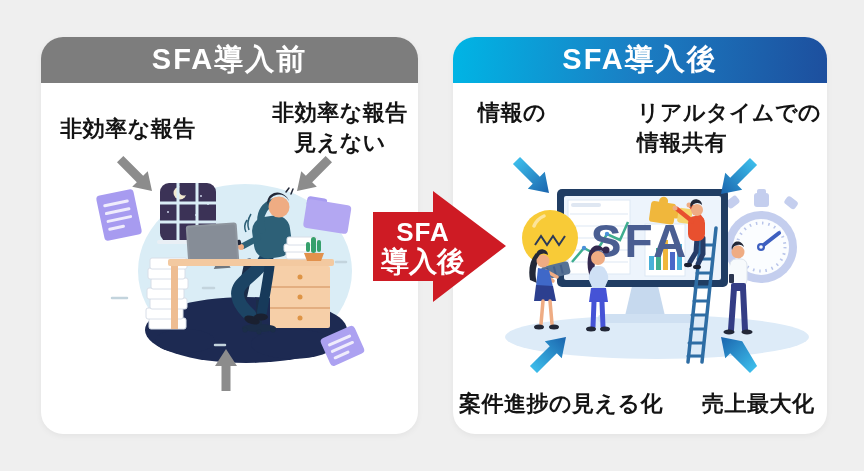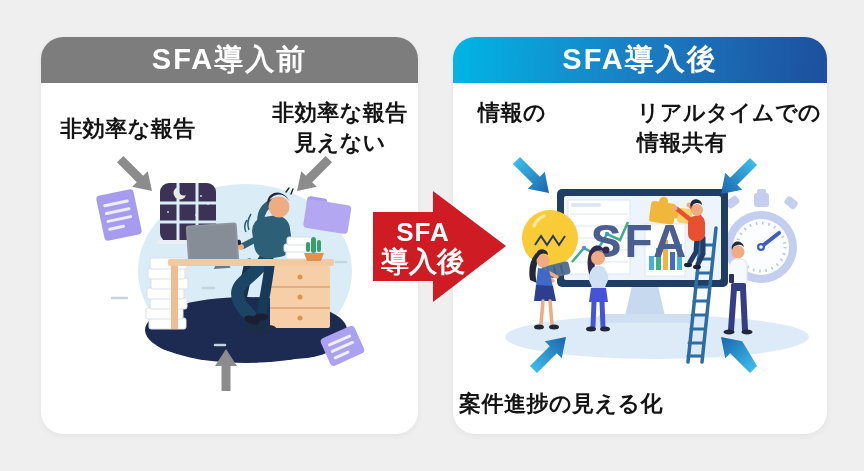--- a/index.html
+++ b/index.html
@@ -315,19 +315,20 @@
     <span>情報の</span><br>
   </div>
 
   <div class="label left-align" style="left:637px;top:98px;width:185px;">
     <span>リアルタイムでの</span><br>
     <span>情報共有</span>
   </div>
 
   <div class="label left-align" style="left:459px;top:389px;">案件進捗の見える化</div>
 
+  <div class="label left-align" style="left:702px;top:389px;">売上最大化</div>
 
   <div class="arrow-text">
     <div class="l1">SFA</div>
     <div class="l2">導入後</div>
   </div>
 
 </div>
 
 </body></html>

